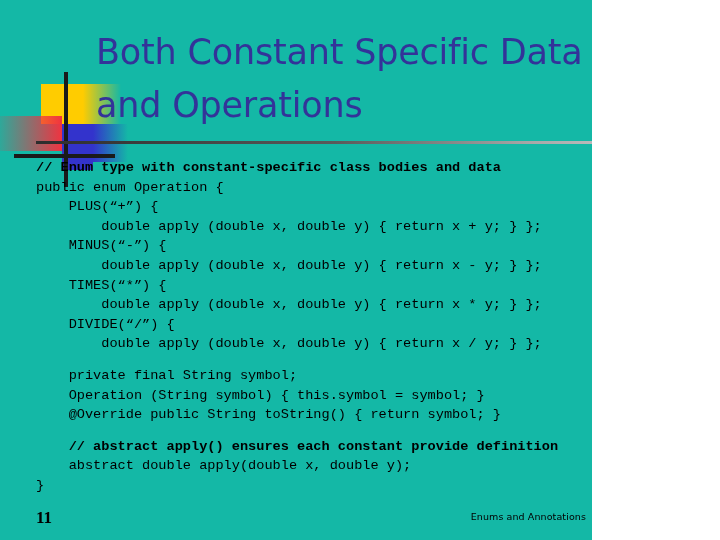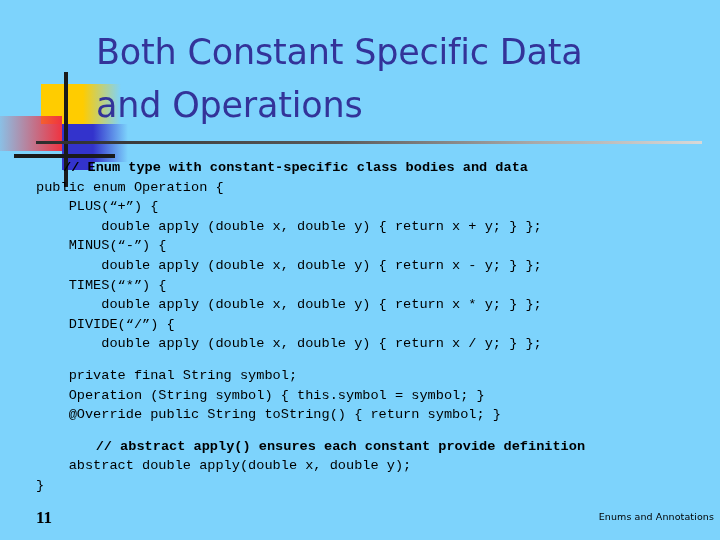--- a/index.html
+++ b/index.html
@@ -7,23 +7,23 @@
     margin: 0;
     padding: 0;
     background: #ffffff;
   }
   body {
     font-family: "Liberation Sans", sans-serif;
   }
 
   #slide {
     position: relative;
-    width: 720px;
+    width: 592px;
     height: 540px;
-    background: #7dd3fc;
+    background: #14b8a6;
     overflow: hidden;
   }
 
   
   .deco {
     position: absolute;
     left: 0px;
     top: 50px;
     width: 115px;
     height: 115px;
@@ -117,21 +117,21 @@
     top: 158px;
     width: 672px;
     color: #000000;
     font-family: "Liberation Mono", "DejaVu Sans Mono", monospace;
     font-size: 13.6px;
     line-height: 19.6px;
     white-space: pre;
     letter-spacing: 0px;
   }
   .code .ln { display: block; min-height: 19.6px; }
-  .code .ln.cmt { font-weight: 700; margin-left: 27px; }
+  .code .ln.cmt { font-weight: 700; }
   .code .ln.blank { font-size: 8px; line-height: 12px; min-height: 12px; }
 
   
   .page-number {
     position: absolute;
     left: 36px;
     top: 508px;
     color: #000000;
     font-family: "Liberation Serif", serif;
     font-weight: 700;

